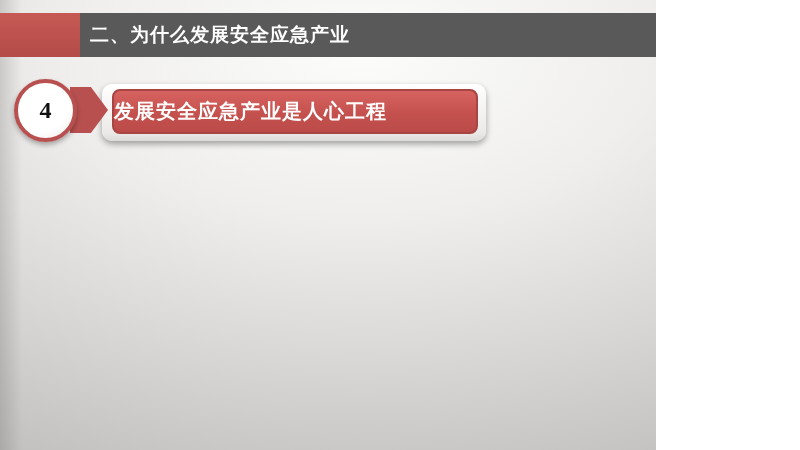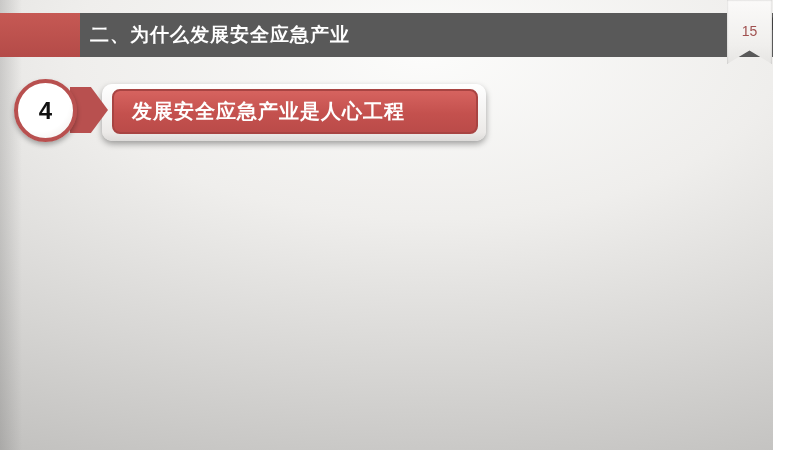--- a/index.html
+++ b/index.html
@@ -1,21 +1,22 @@
 <!DOCTYPE html>
 <html><head>
 <meta charset="utf-8">
 <style>
   html,body{margin:0;padding:0;}
   body{font-family:"Liberation Sans","DejaVu Sans",sans-serif;}
   .slide{
-    position:relative;width:773px;height:450px;overflow:hidden;
+    position:relative;width:656px;height:450px;overflow:hidden;
     background:
       linear-gradient(90deg, rgba(60,60,60,.18) 0, rgba(60,60,60,0) 22px),
       radial-gradient(130% 105% at 55% 12%, #fcfcfb 0%, #efeeec 35%, #d6d5d3 68%, #bdbcba 100%);
+    font-family: Liberation Serif, serif;
   }
   
   .header-bar{position:absolute;left:0;top:13px;width:800px;height:44px;background:#595959;}
   .header-red{position:absolute;left:0;top:13px;width:80px;height:44px;
     background:linear-gradient(180deg,#c65954 0%,#b44b48 100%);}
   .header-title{position:absolute;left:90px;top:13px;height:44px;display:flex;align-items:center;
     color:#ffffff;font-size:19px;font-weight:bold;letter-spacing:1px;}
   
   .ribbon{position:absolute;left:727px;top:0;width:45px;height:64px;
     background:linear-gradient(180deg,#fbfaf9 0%,#f0efed 70%,#e6e5e3 100%);
@@ -33,21 +34,21 @@
     border:4px solid #b8504f;box-sizing:border-box;z-index:4;
     display:flex;align-items:center;justify-content:center;
     box-shadow:0 3px 5px rgba(0,0,0,.3);}
   .num-circle span{font-size:24px;font-weight:bold;color:#111;}
   .banner-outer{position:absolute;left:102px;top:84px;width:384px;height:57px;border-radius:10px;
     background:linear-gradient(180deg,#ffffff 0%,#eceae8 85%,#dddbd9 100%);
     box-shadow:0 3px 6px rgba(0,0,0,.35);z-index:2;}
   .banner-inner{position:absolute;left:10px;top:5px;width:366px;height:45px;border-radius:8px;
     background:linear-gradient(180deg,#d6635f 0%,#c4514e 55%,#bb4b49 100%);
     border:2px solid #a84442;box-sizing:border-box;
-    display:flex;align-items:center;padding-left:18px;
+    display:flex;align-items:center;
     color:#ffffff;font-size:20px;font-weight:bold;letter-spacing:1px;}
   
   .para{position:absolute;left:55px;width:692px;font-size:17px;line-height:24px;
     text-align:justify;color:#1f1f1f;}
   .para b{color:#000;}
   .p1{top:159px;}
   .p2{top:254px;}
   .red-em{color:#c0504d;font-weight:bold;}
   
   .hl-box{position:absolute;left:47px;top:348px;width:708px;height:84px;box-sizing:border-box;

